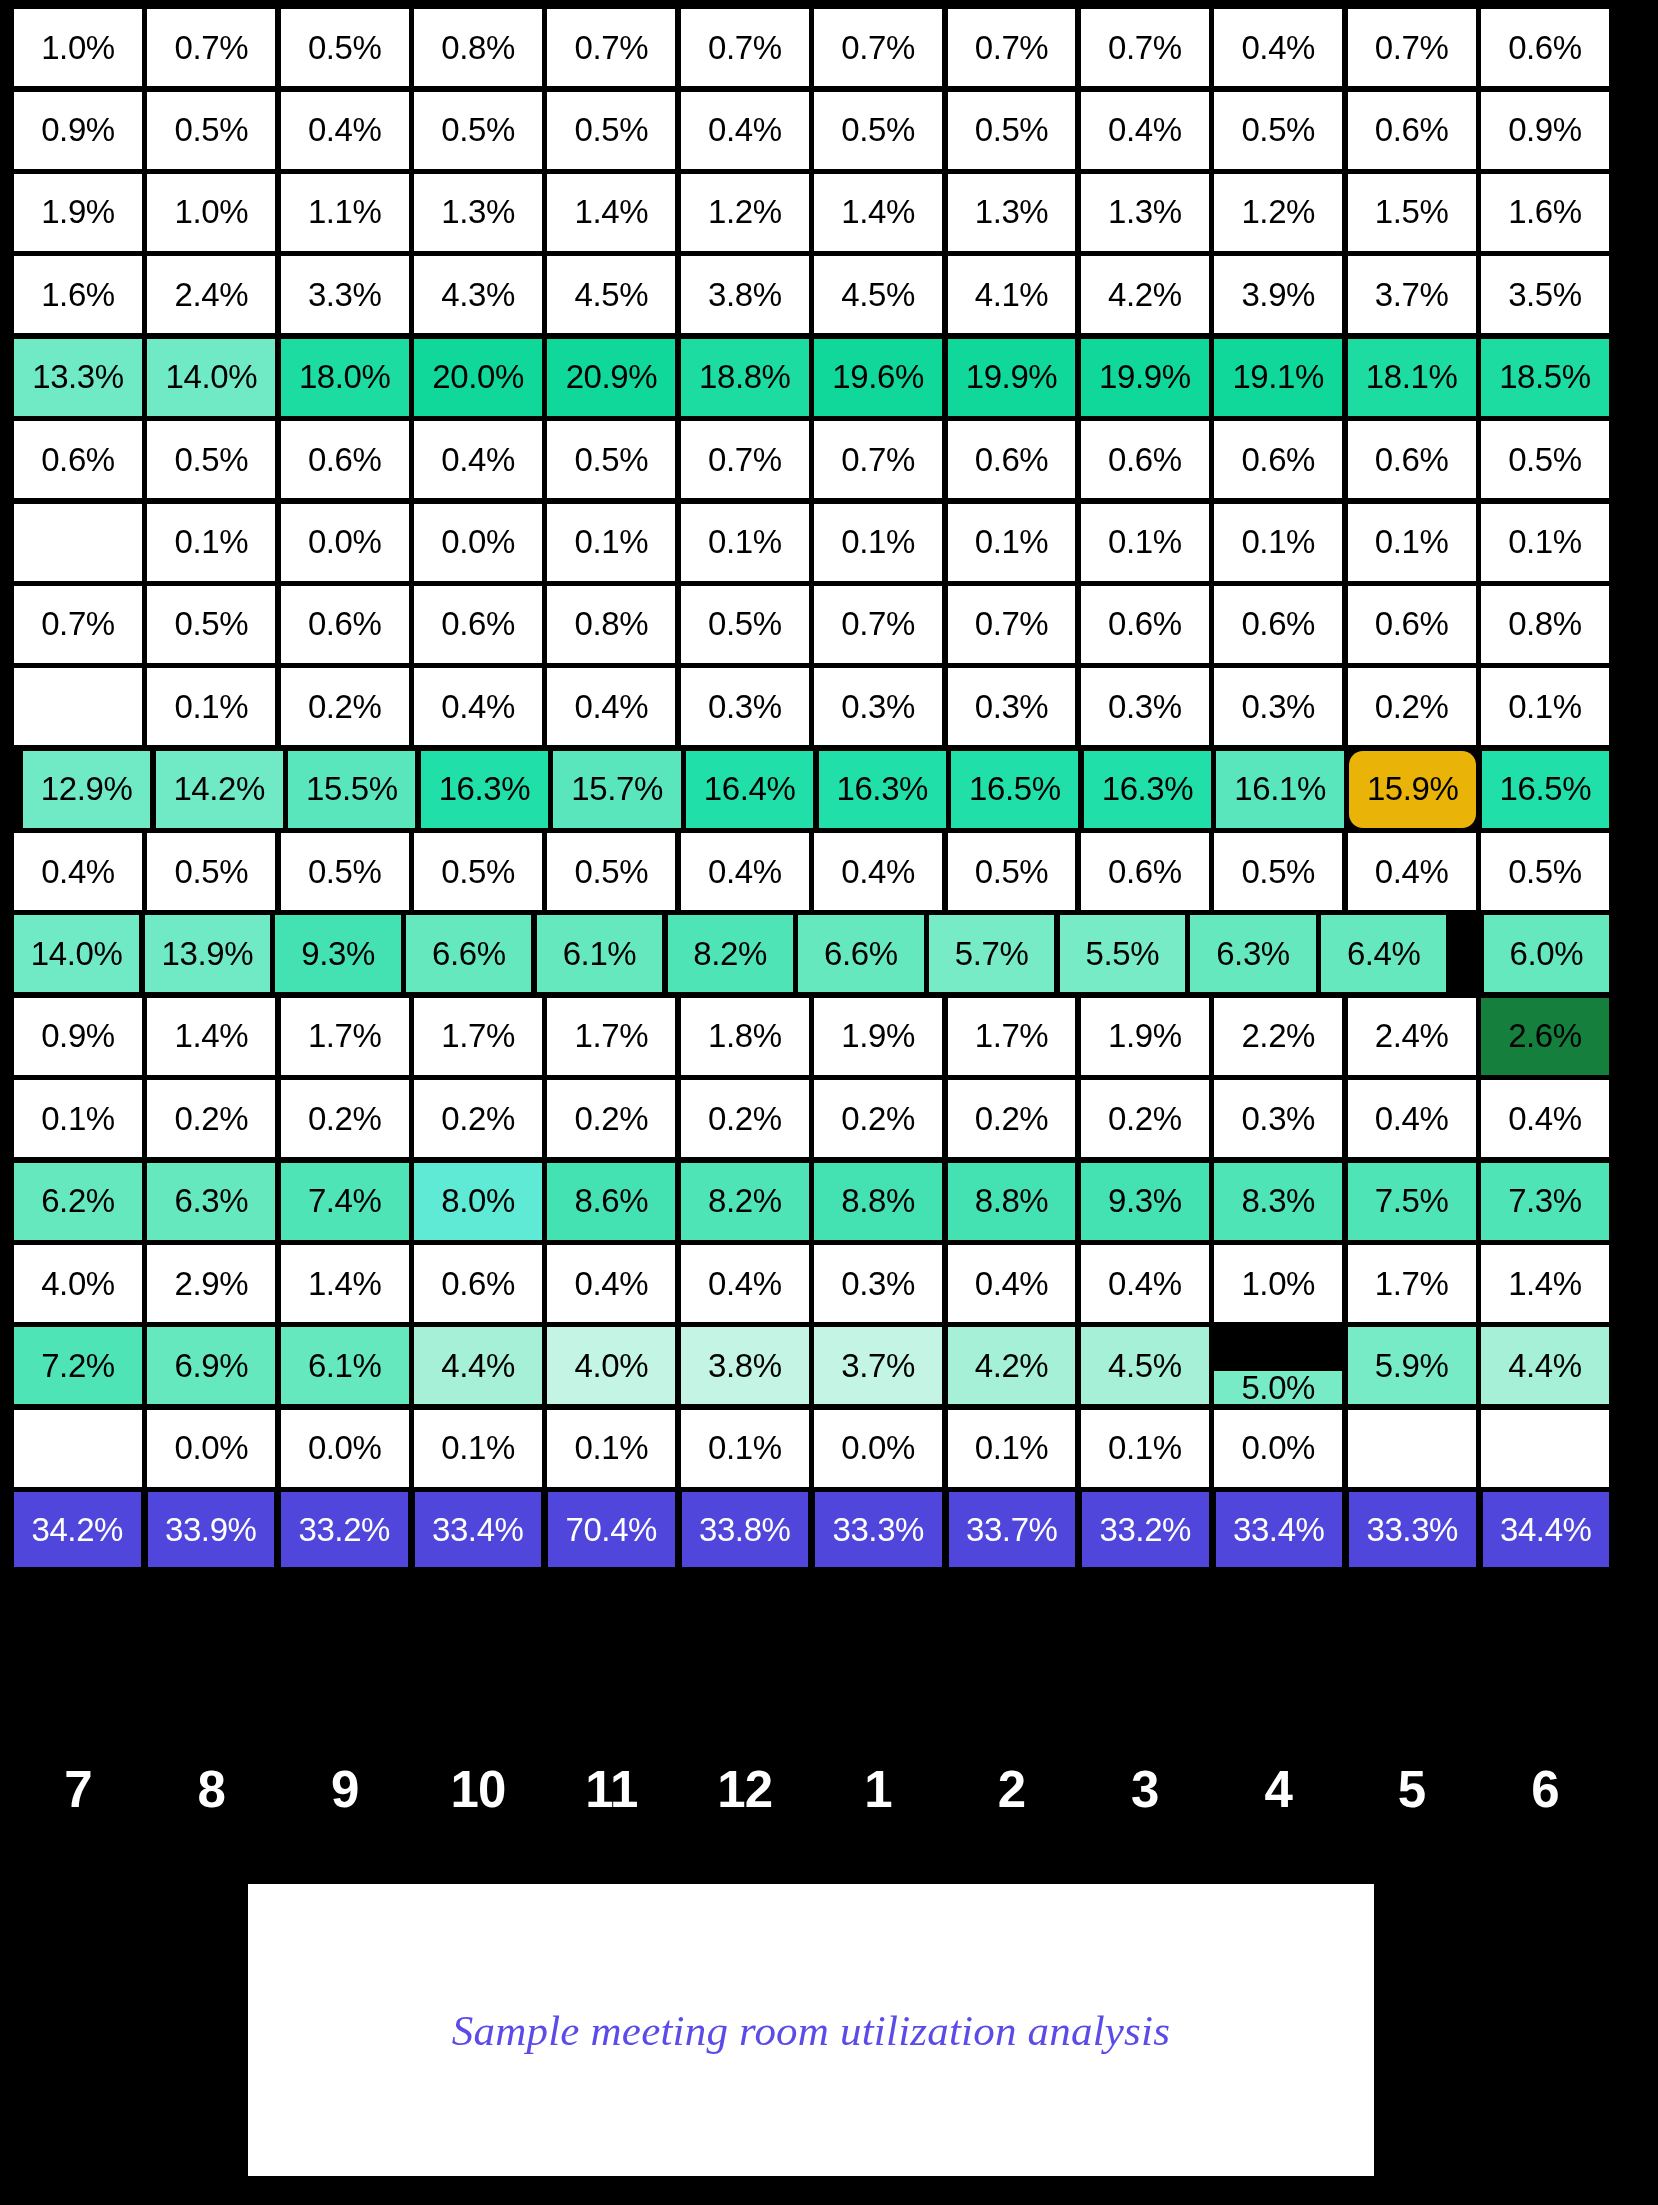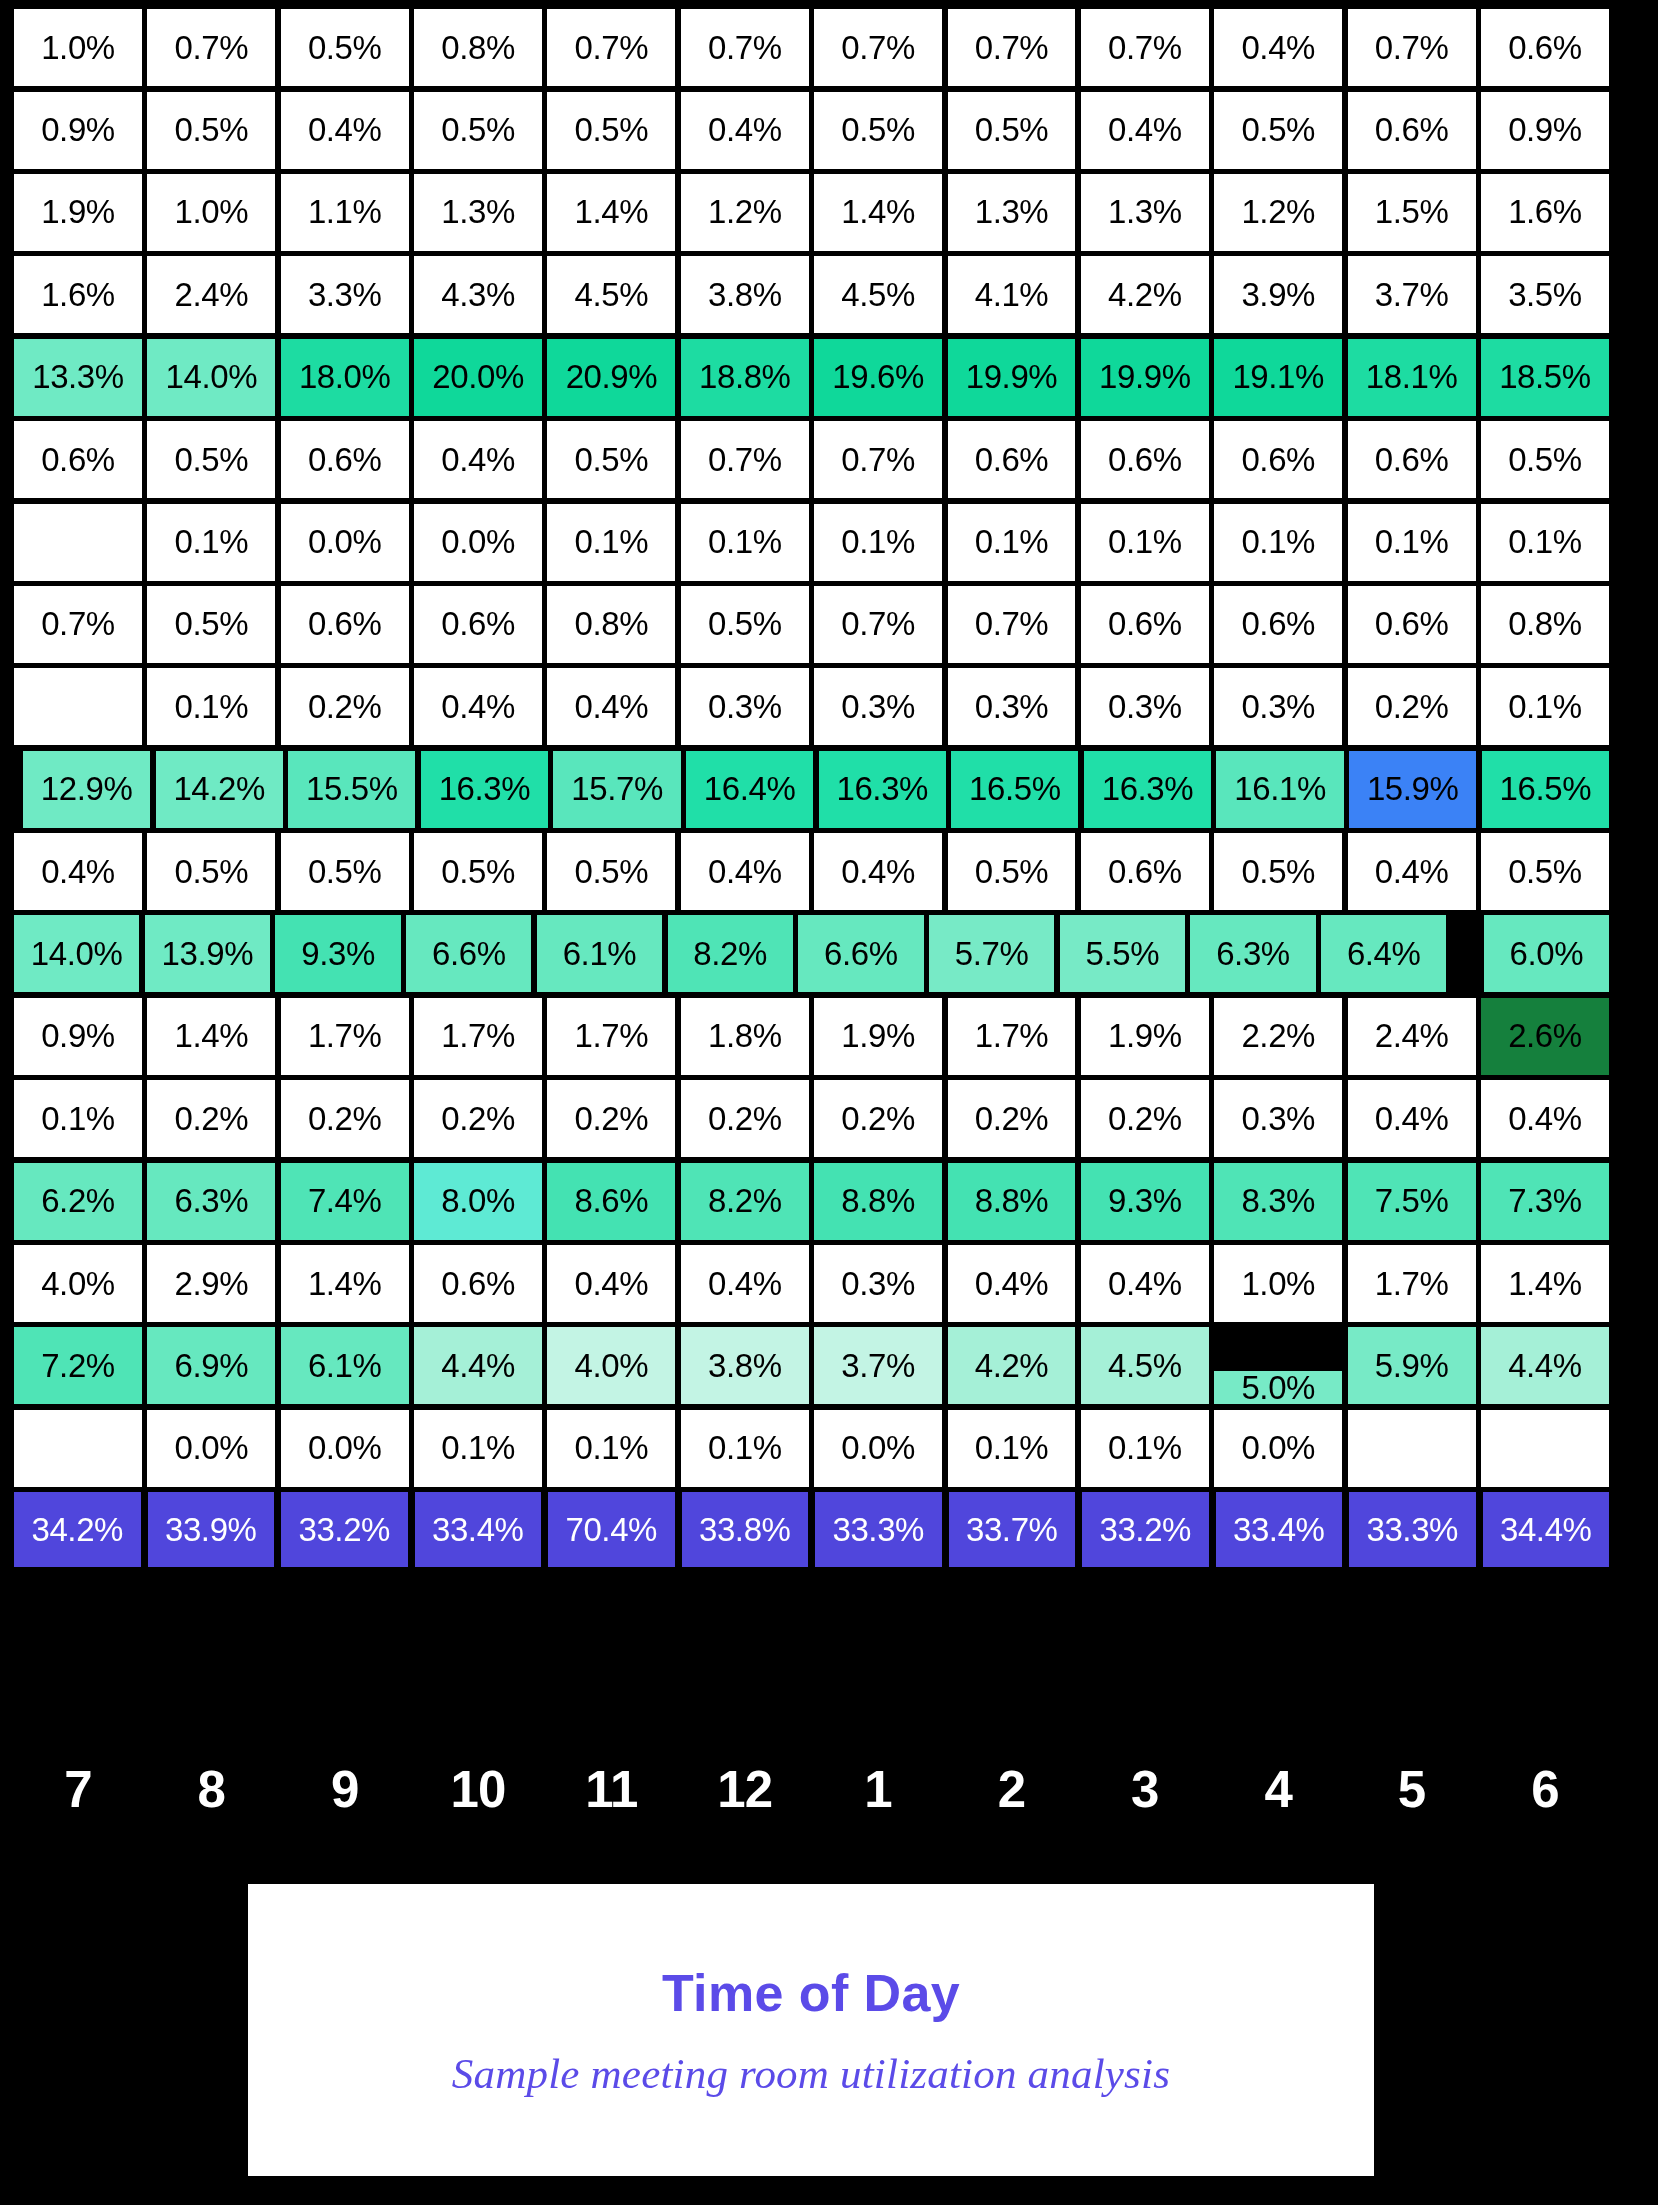--- a/index.html
+++ b/index.html
@@ -245,21 +245,21 @@
         <div class="hm-cell" style="background: rgb(111, 234, 196); margin-left: 9px;">12.9%</div>
         <div class="hm-cell" style="background: rgb(111, 234, 196);">14.2%</div>
         <div class="hm-cell" style="background: rgb(89, 230, 188);">15.5%</div>
         <div class="hm-cell" style="background: rgb(32, 223, 168);">16.3%</div>
         <div class="hm-cell" style="background: rgb(89, 230, 188);">15.7%</div>
         <div class="hm-cell" style="background: rgb(32, 223, 168);">16.4%</div>
         <div class="hm-cell" style="background: rgb(32, 223, 168);">16.3%</div>
         <div class="hm-cell" style="background: rgb(32, 223, 168);">16.5%</div>
         <div class="hm-cell" style="background: rgb(32, 223, 168);">16.3%</div>
         <div class="hm-cell" style="background: rgb(89, 230, 188);">16.1%</div>
-        <div class="hm-cell" style="background: #3b82f6;">15.9%</div>
+        <div class="hm-cell" style="background: #eab308; border-radius: 14px;">15.9%</div>
         <div class="hm-cell" style="background: rgb(32, 223, 168);">16.5%</div>
       </div>
       <div class="hm-row">
         <div class="hm-cell" style="background: rgb(255, 255, 255);">0.4%</div>
         <div class="hm-cell" style="background: rgb(255, 255, 255);">0.5%</div>
         <div class="hm-cell" style="background: rgb(255, 255, 255);">0.5%</div>
         <div class="hm-cell" style="background: rgb(255, 255, 255);">0.5%</div>
         <div class="hm-cell" style="background: rgb(255, 255, 255);">0.5%</div>
         <div class="hm-cell" style="background: rgb(255, 255, 255);">0.4%</div>
         <div class="hm-cell" style="background: rgb(255, 255, 255);">0.4%</div>
@@ -392,18 +392,17 @@
       <div class="x-tick">12</div>
       <div class="x-tick">1</div>
       <div class="x-tick">2</div>
       <div class="x-tick">3</div>
       <div class="x-tick">4</div>
       <div class="x-tick">5</div>
       <div class="x-tick">6</div>
     </div>
 
   <div class="title-card">
-    <div class="title-main">Time of Day</div>
     <div class="title-sub">Sample meeting room utilization analysis</div>
   </div>
 
 </div>
 
 
 </body></html>

